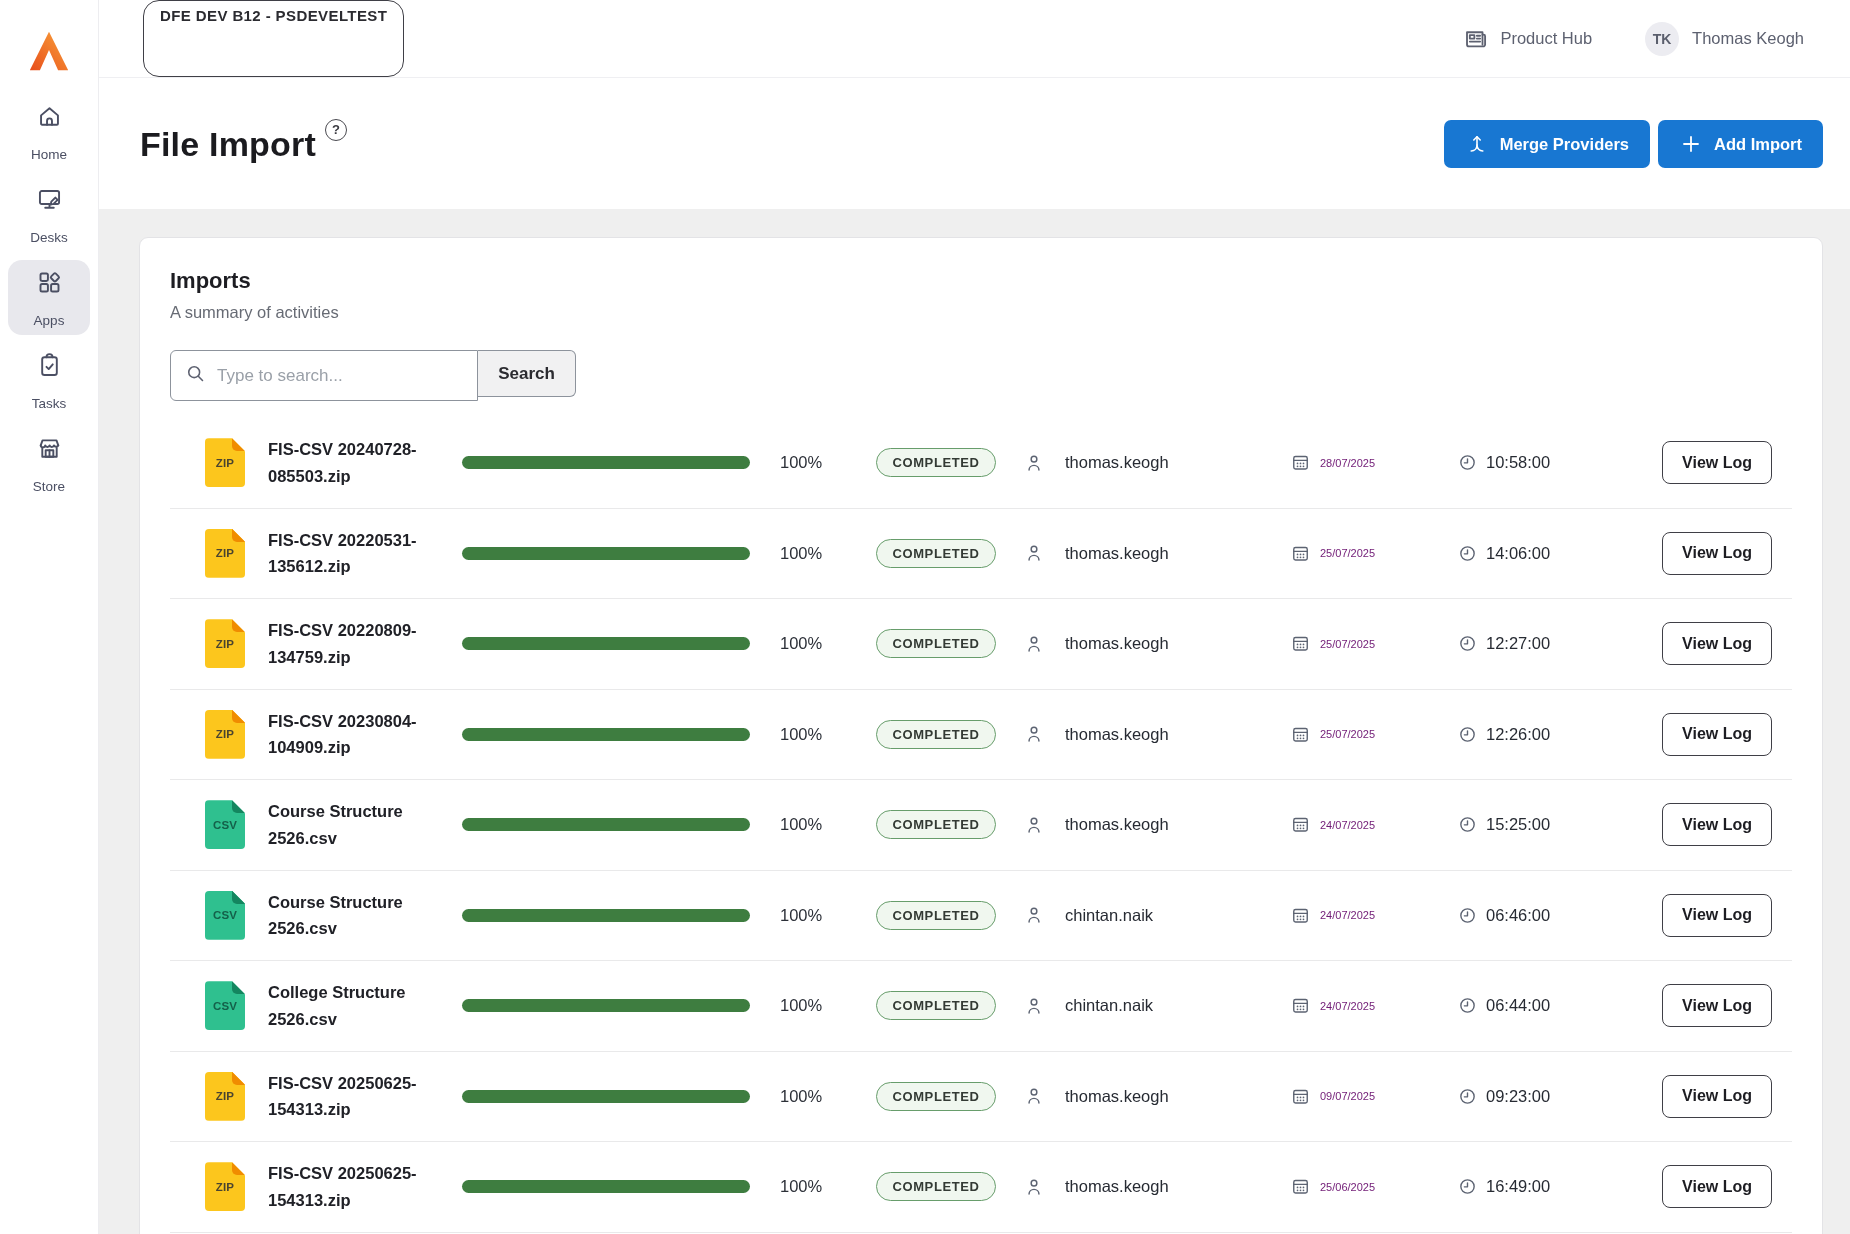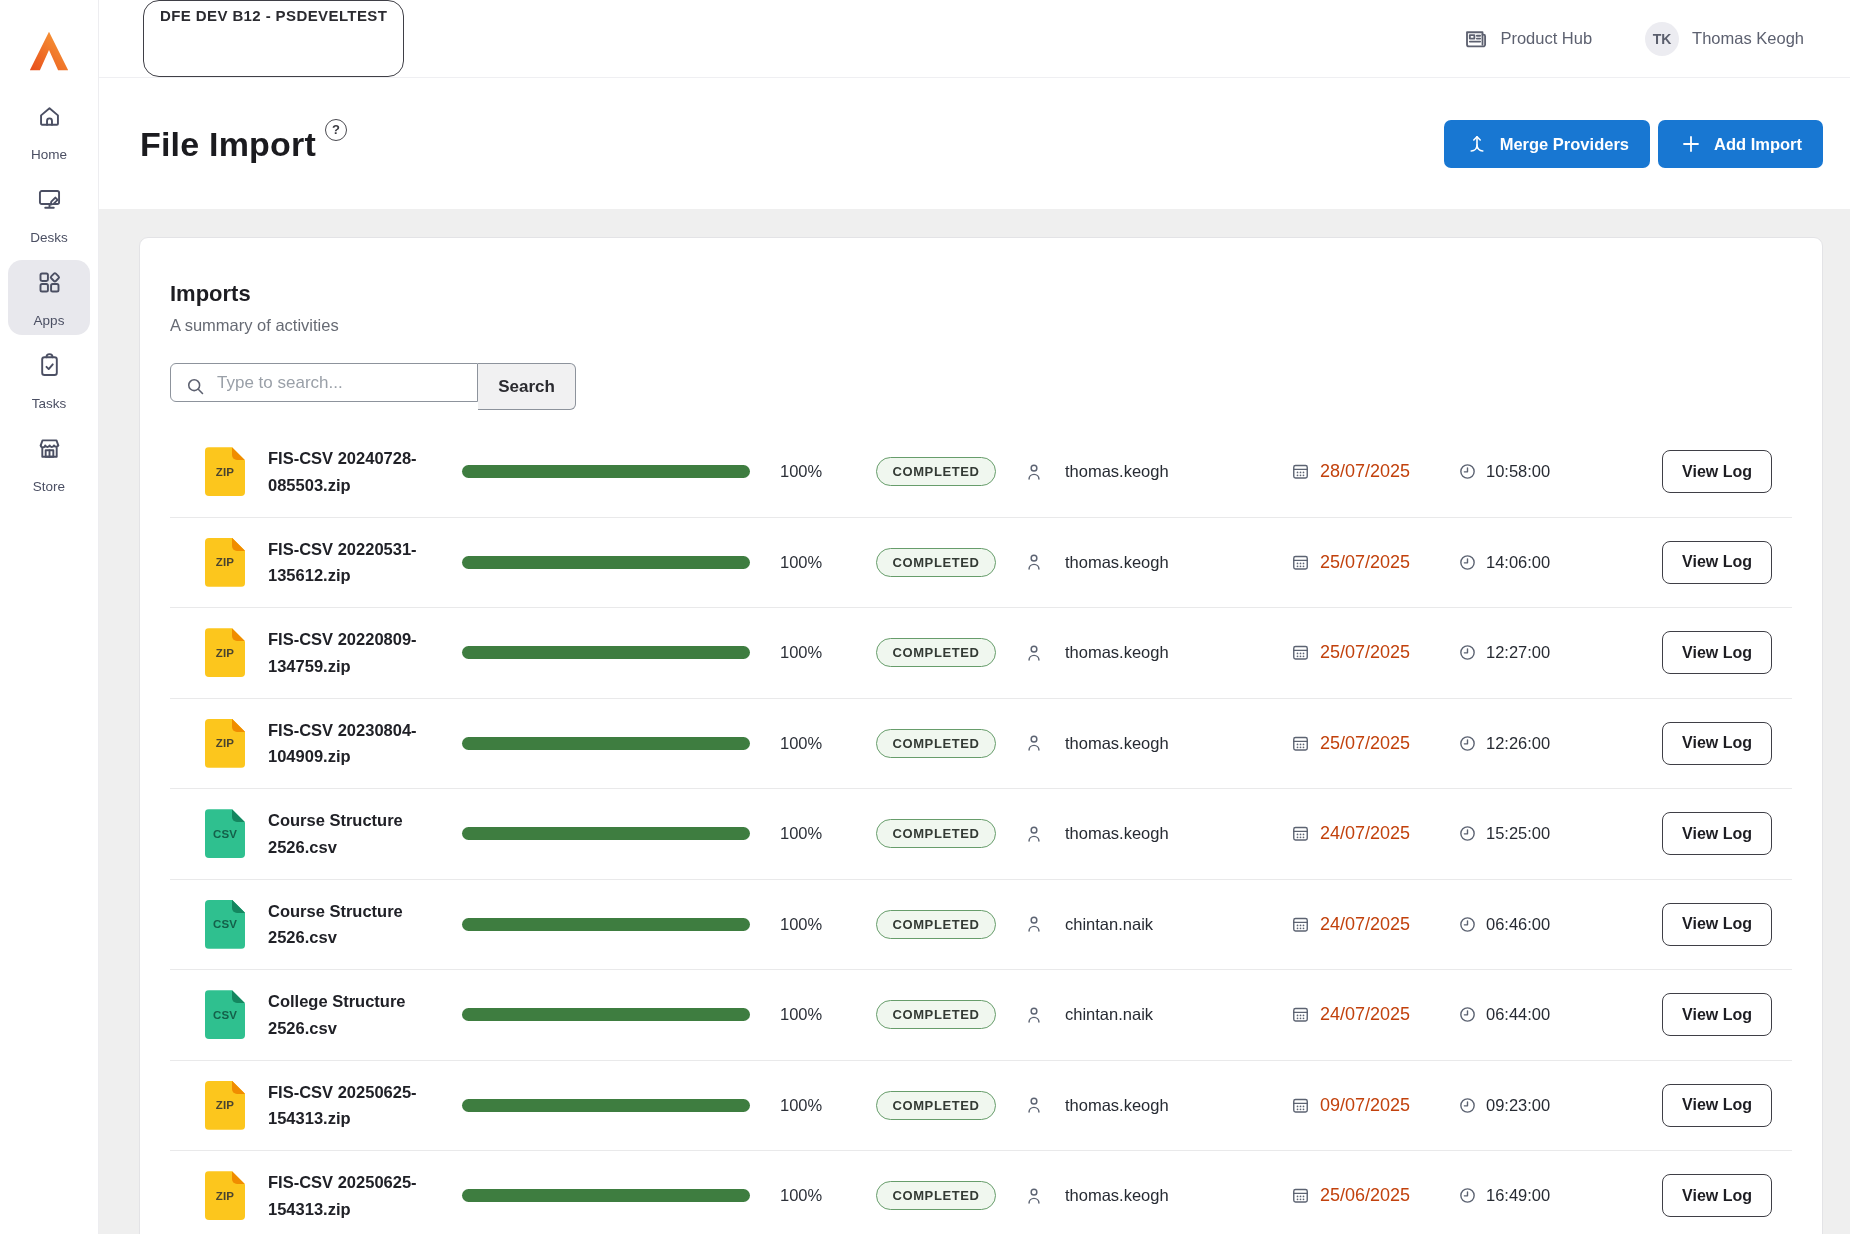--- a/index.html
+++ b/index.html
@@ -42,27 +42,27 @@
   .actions { display:flex; gap:8px; }
   .btn-blue { display:flex; align-items:center; gap:11px; height:48px; padding:0 21px;
               background:#1877d2; border:none; border-radius:7px; color:#fff;
               font-family:inherit; font-size:16.5px; font-weight:700; cursor:pointer; }
   .btn-blue svg { width:24px; height:24px; }
 
   
   .content { position:absolute; left:99px; right:0; top:209px; bottom:0; background:#efefef; }
   .card { margin:28px 27px 0 40px; background:#fff; border:1px solid #e3e3e6; border-radius:9px;
           padding:30px 30px 0; min-height:1080px; }
-  .card-title { font-size:22px; font-weight:700; color:#1d1d22;margin-top:13px; }
+  .card-title { font-size:22px; font-weight:700; color:#1d1d22; }
   .card-sub { margin-top:9px; font-size:16.5px; color:#676b74; }
 
   .search-row { display:flex; margin-top:28px; }
   .search-box { position:relative; width:308px; }
   .search-box svg { position:absolute; left:15px; top:13px; width:21px; height:21px; color:#5d6170; }
-  .search-input { width:308px; height:39px; border:1px solid #8d939c; border-radius:6px 0 0 6px;
+  .search-input { width:308px; height:51px; border:1px solid #8d939c; border-radius:6px 0 0 6px;
                   padding:0 12px 0 46px; font-family:inherit; font-size:17px; color:#333; outline:none; }
   .search-input::placeholder { color:#9aa0a8; }
   .search-btn { height:47px; width:98px; border:1px solid #8d939c; border-left:none;
                 border-radius:0 6px 6px 0; background:#f1f1f2; font-family:inherit;
                 font-size:17px; font-weight:700; color:#2b2b30; cursor:pointer; }
 
   
   .rows { margin-top:17px; }
   .row { display:flex; align-items:center; height:90.5px; border-bottom:1px solid #e9e9ea;
          padding:0 20px 0 35px; }
@@ -82,21 +82,21 @@
   .c-bar { width:288px; margin-left:14px; }
   .bar-fill { height:13px; border-radius:7px; background:#3e7d40; }
   .c-pct { width:55px; margin-left:30px; font-size:16.5px; color:#2c3038; }
   .c-badge { width:150px; margin-left:26px; display:flex; justify-content:center; }
   .badge { border:1.5px solid #679d6b; background:#f0f7ef; border-radius:16px; padding:6px 15px;
            font-size:13px; font-weight:700; letter-spacing:.6px; color:#333a34; white-space:nowrap; }
   .ico-sm { width:22px; height:22px; color:#5c6372; flex:0 0 auto; }
   .i-user { margin-left:12px; }
   .c-user { width:175px; margin-left:20px; font-size:16.5px; color:#272b33; }
   .i-cal { margin-left:50px; width:21px; height:21px; }
-  .c-date { width:105px; margin-left:9px; font-size:18px; color:#c2410c; }
+  .c-date { width:105px; margin-left:9px; font-size:11px; color:#701a75; }
   .i-clk { margin-left:32px; width:21px; height:21px; }
   .c-time { width:85px; margin-left:8px; font-size:16.5px; color:#272b33; }
   .view-log { margin-left:auto; height:43px; padding:0 19px; background:#fff;
               border:1.5px solid #3f3f46; border-radius:8px; font-family:inherit;
               font-size:16px; font-weight:700; color:#1d1d22; cursor:pointer; white-space:nowrap; }
 </style>
 </head>
 <body>
 
 <div class="app">

